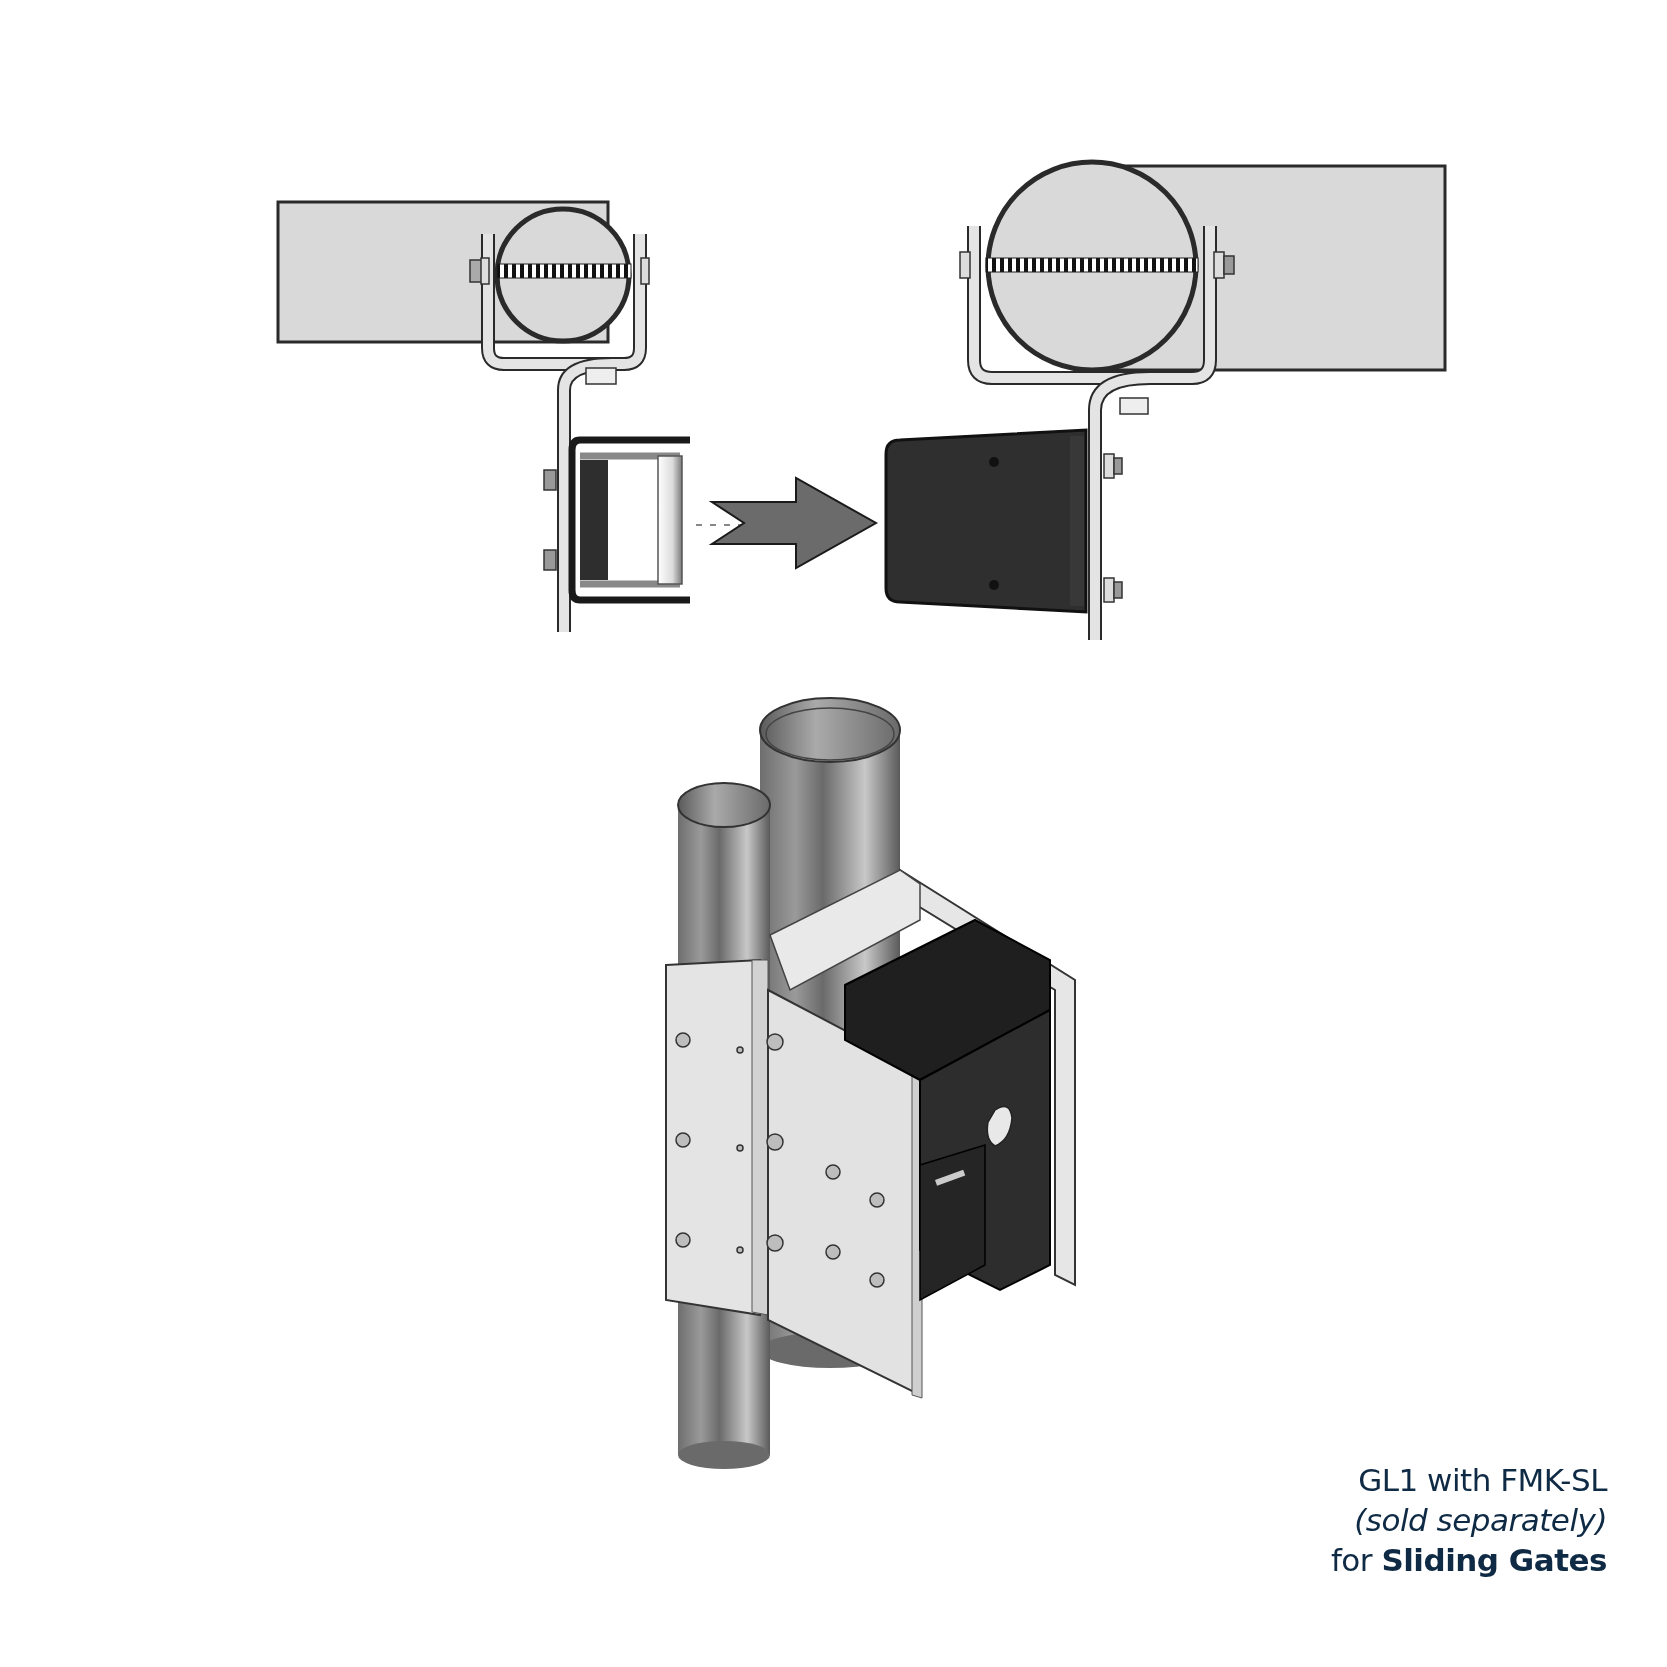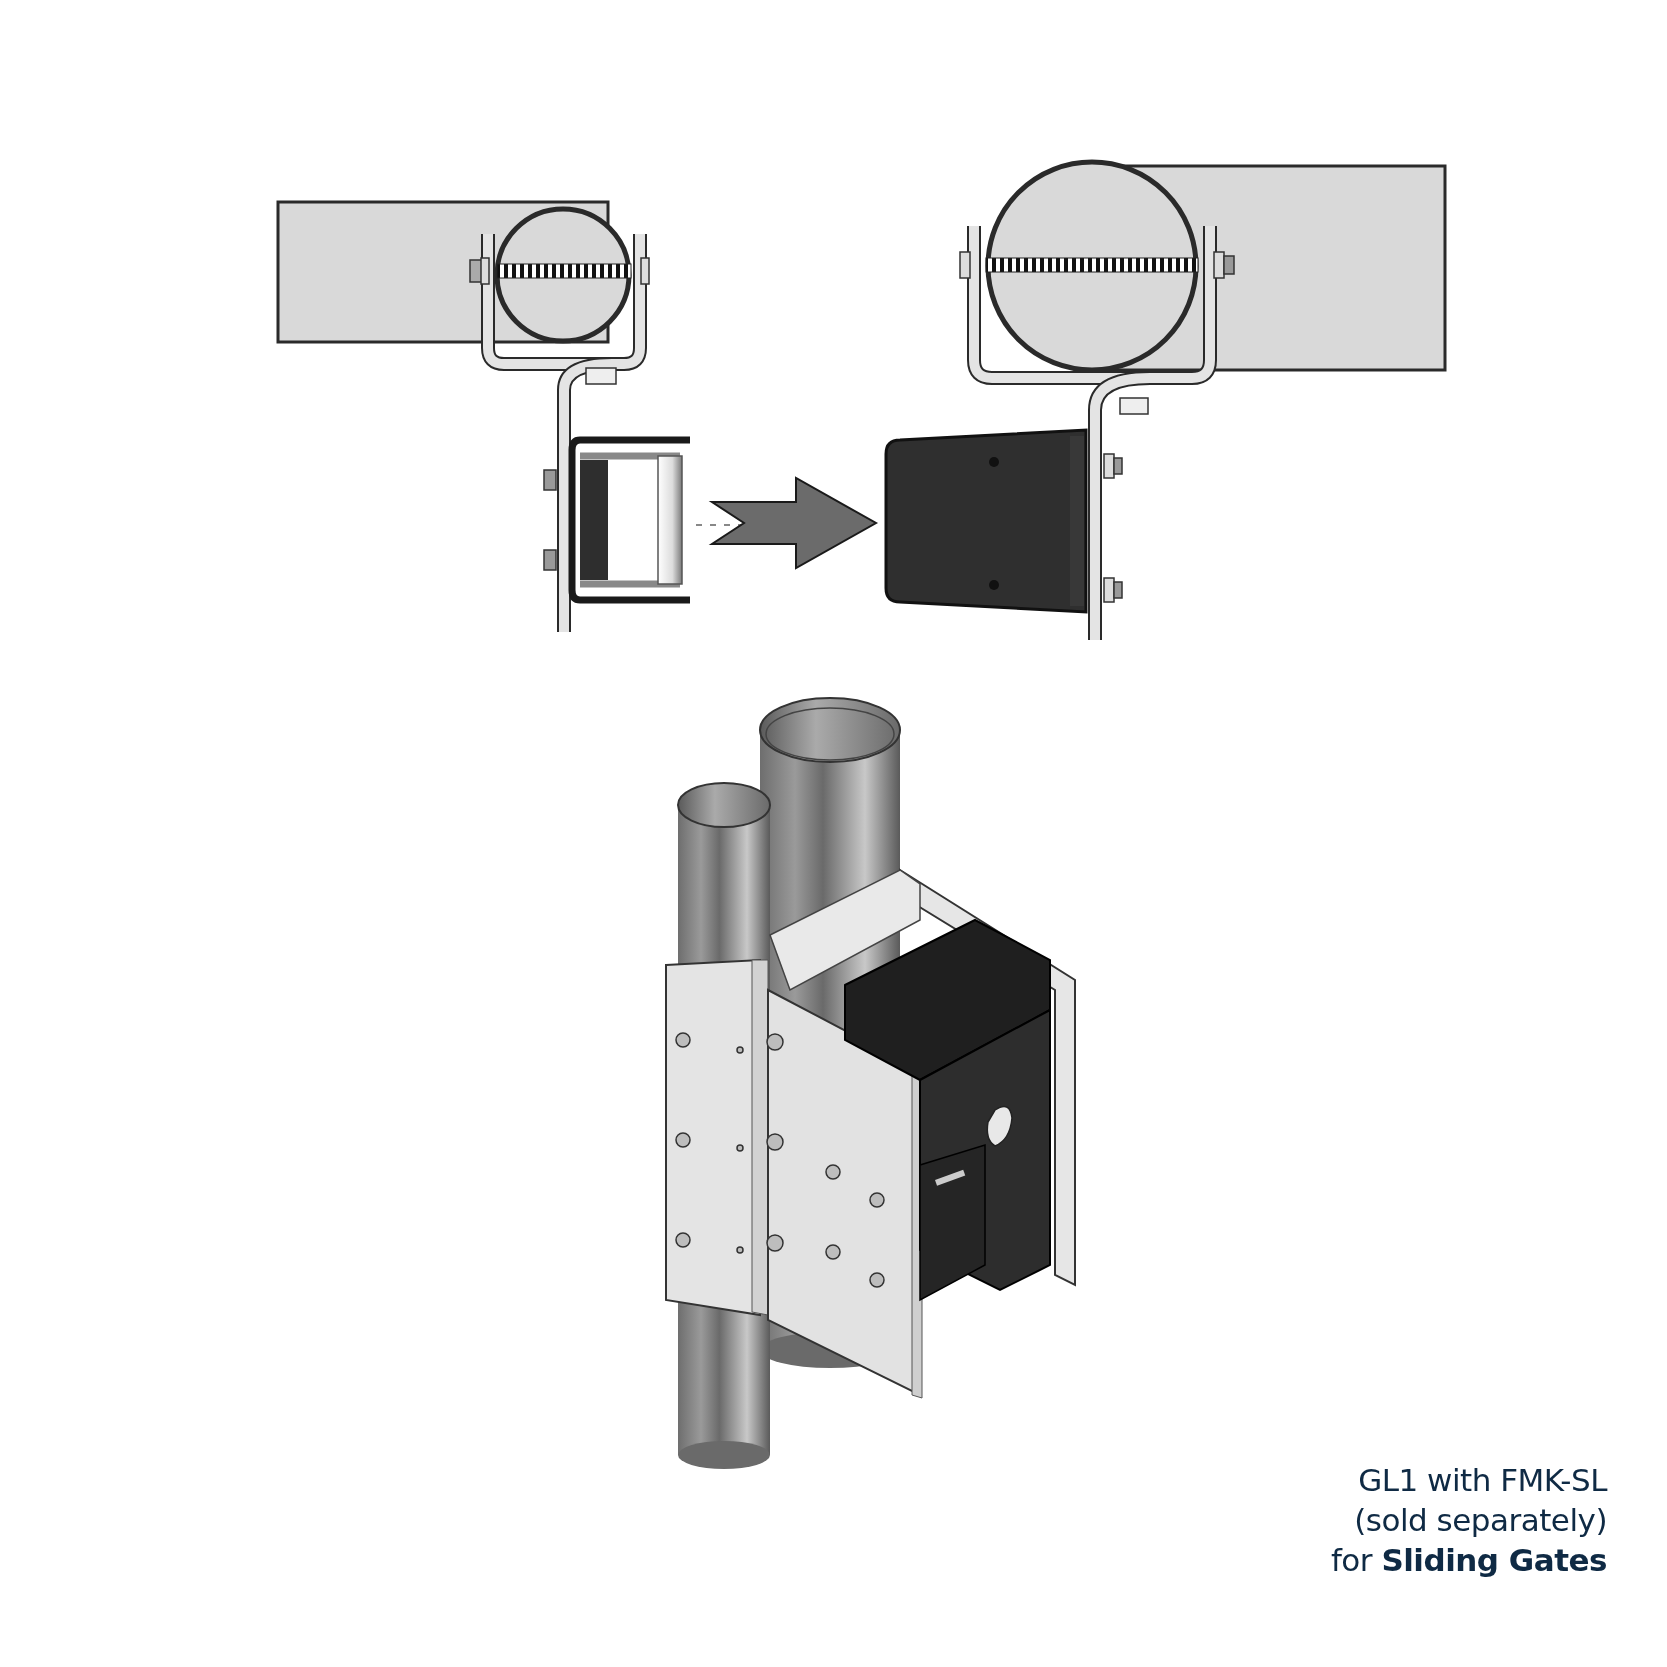--- a/index.html
+++ b/index.html
@@ -1,19 +1,19 @@
 <!DOCTYPE html>
 <html><head>
 <meta charset="utf-8">
 <style>
   html, body { margin:0; padding:0; background:#ffffff; }
   body { width:1667px; height:1667px; position:relative; overflow:hidden; font-family:"Liberation Sans", sans-serif; }
   #stage { position:absolute; left:0; top:0; width:1667px; height:1494px; }
   .caption { position:absolute; right:60px; top:1460px; text-align:right; color:#0f2a44; font-family:"DejaVu Sans", sans-serif; font-size:31px; line-height:40px; letter-spacing:-0.5px; }
-  .caption .l2 { }
+  .caption .l2 { font-style:italic; }
   .caption .bold { font-weight:bold;text-align:right; }
 </style>
 </head>
 <body>
 
 <div id="stage">
 <svg width="1667" height="1667" viewBox="0 0 1667 1667" xmlns="http://www.w3.org/2000/svg">
   <defs>
     <linearGradient id="tubeGrad" x1="0" y1="0" x2="1" y2="0">
       <stop offset="0" stop-color="#6e6e6e"></stop>

